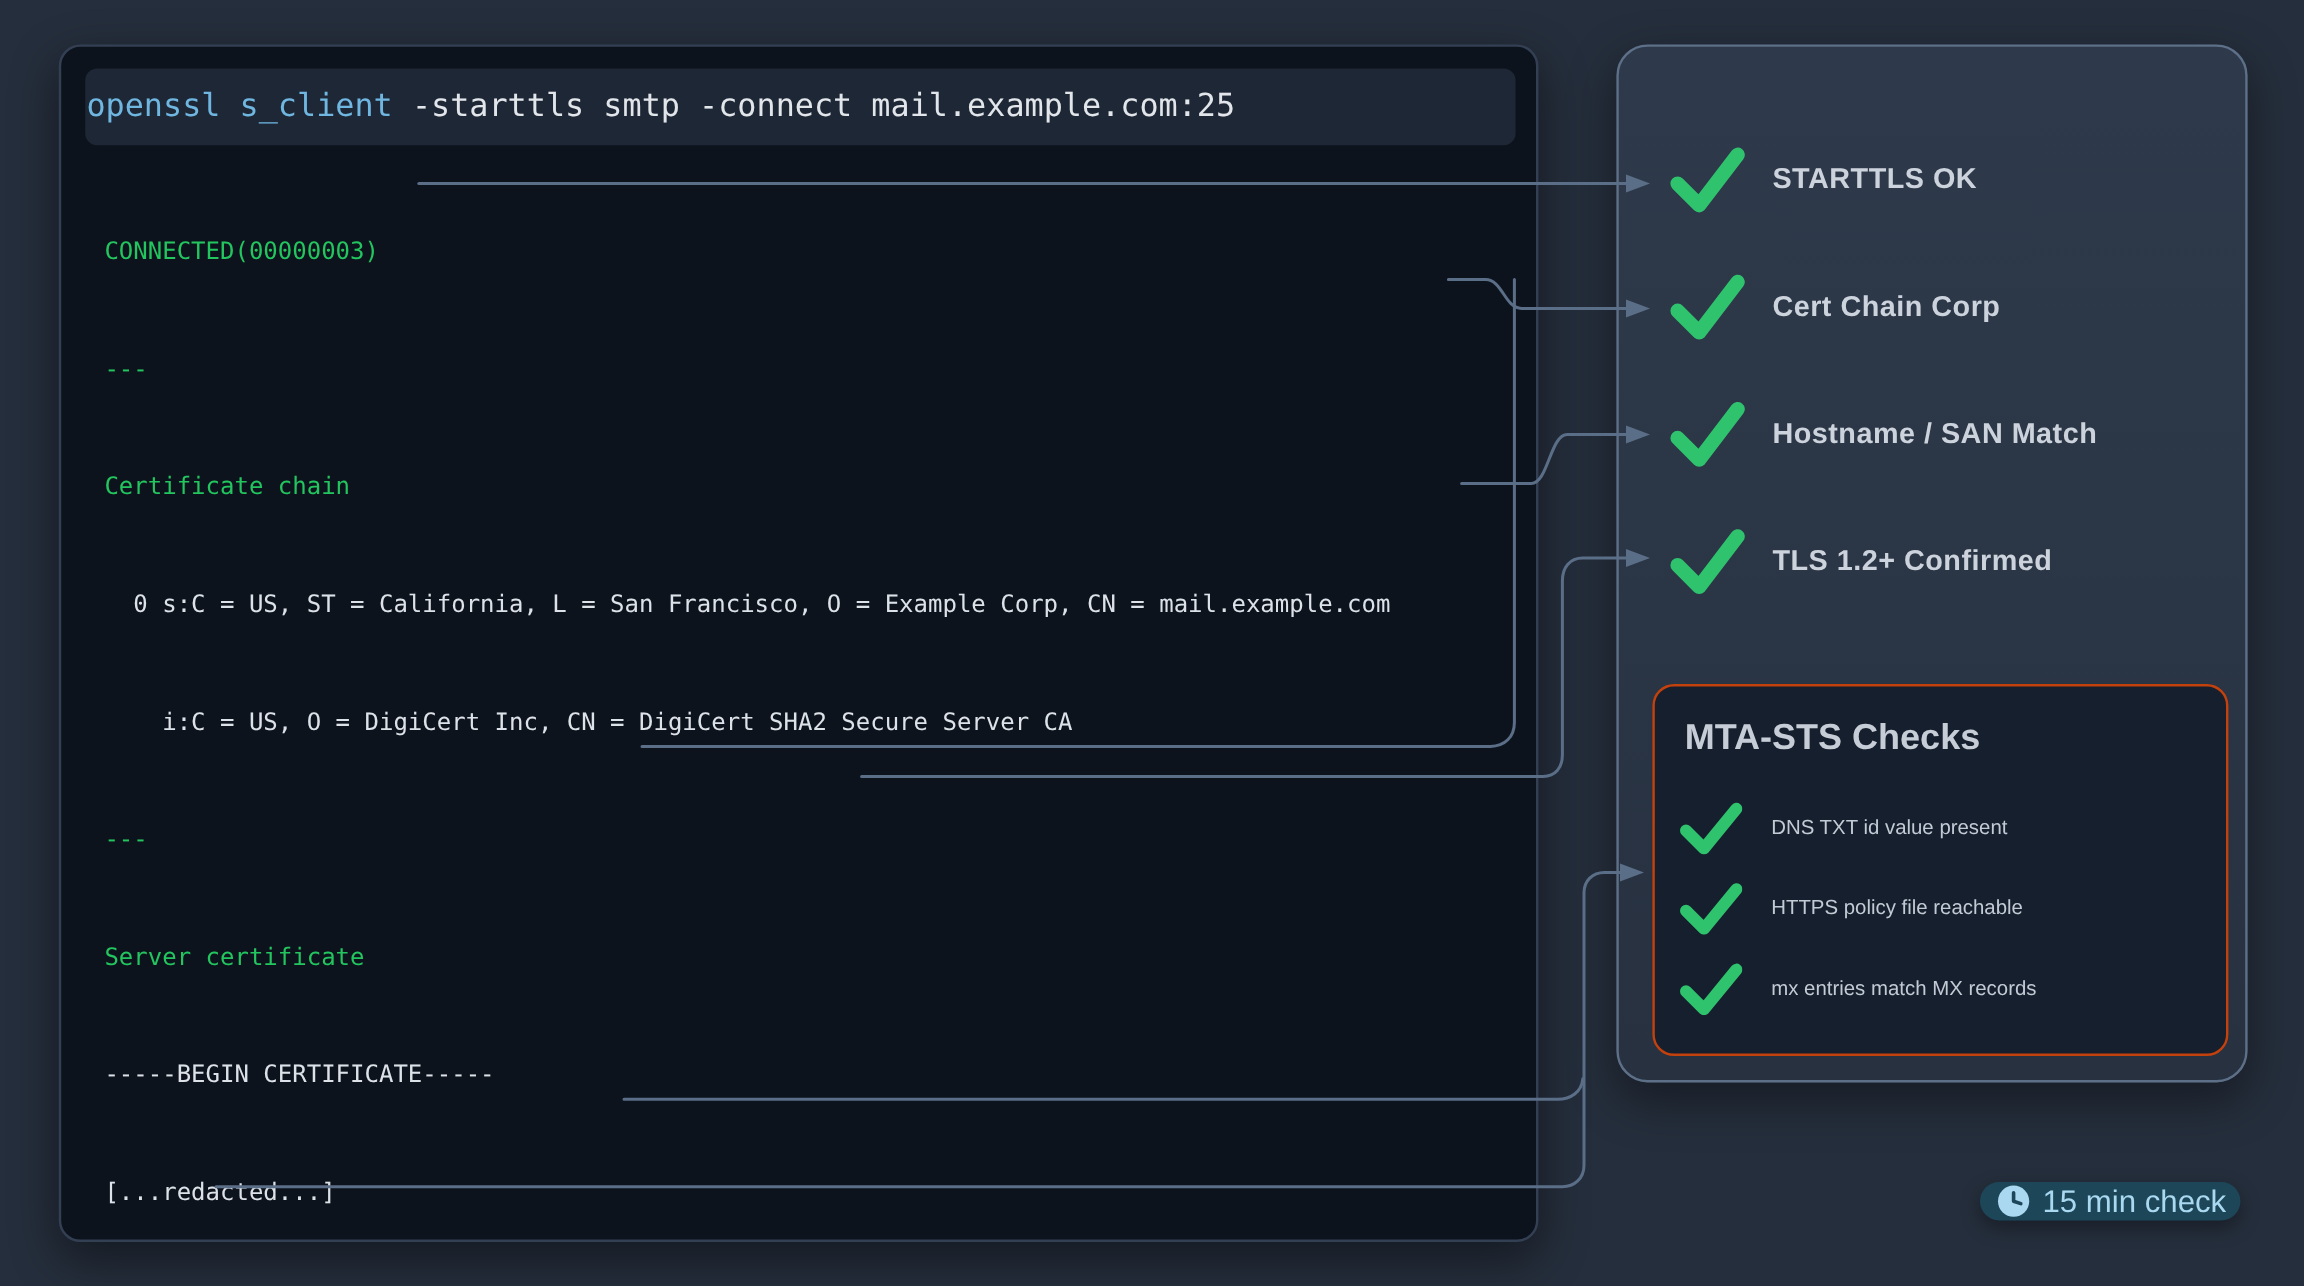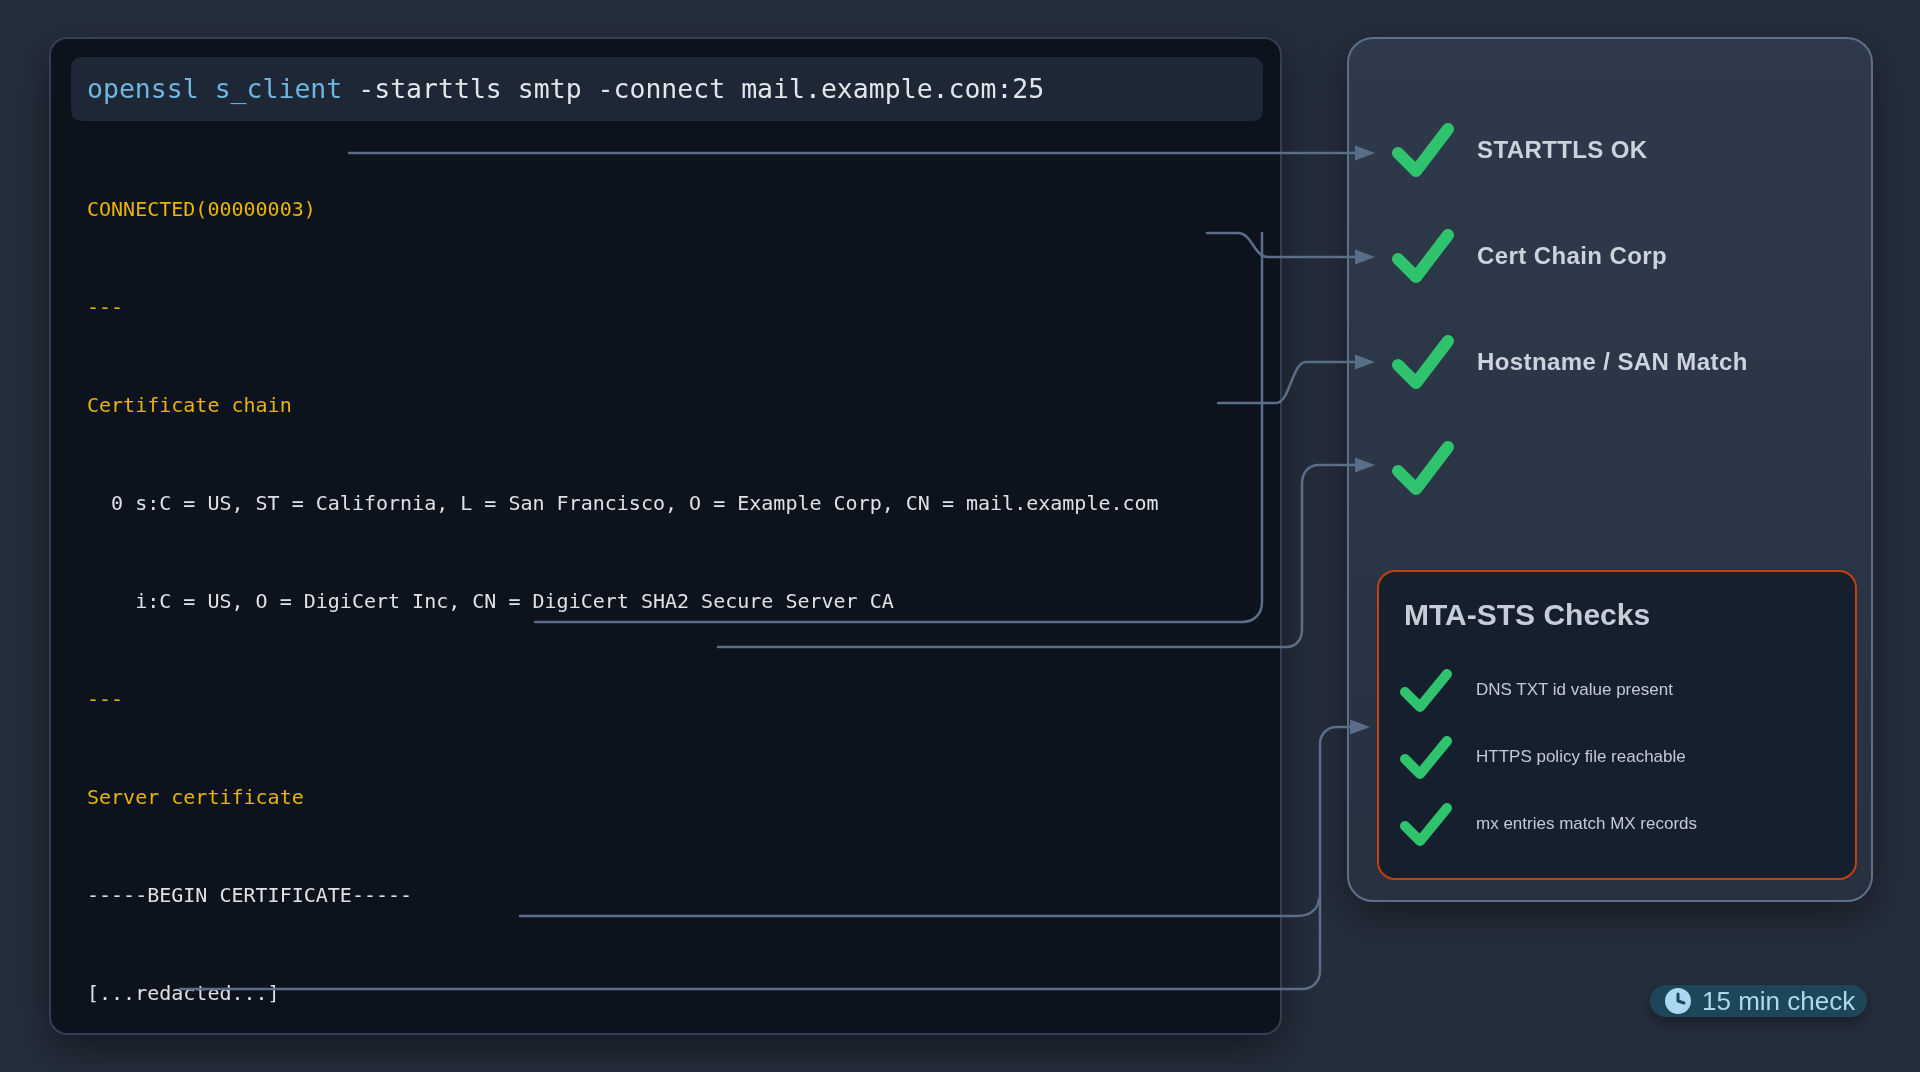--- a/index.html
+++ b/index.html
@@ -6,25 +6,25 @@
   .canvas{position:relative;width:1920px;height:1072px;background:#252e3c;
           font-family:"Liberation Sans",sans-serif;overflow:hidden;}
 
   
   .terminal{position:absolute;left:49px;top:37px;width:1233px;height:998px;
             background:#0d131d;border:2px solid #334054;border-radius:18px;
             box-shadow:0 14px 40px rgba(0,0,0,.45);box-sizing:border-box;}
   .cmdbar{position:absolute;left:20px;top:18px;width:1192px;height:64px;
           background:#1e2735;border-radius:10px;}
   .cmdtext{font-family:"DejaVu Sans Mono",monospace;font-size:26.5px;line-height:64px;
-           padding-left:16px;white-space:pre;color:#e2e6eb;}
+           padding-left:1px;white-space:pre;color:#e2e6eb;}
   .cmd-hl{color:#6fb6e0;}
   .tlines{position:absolute;left:36px;top:109px;font-family:"DejaVu Sans Mono",monospace;
           font-size:20px;line-height:24.5px;white-space:pre;}
-  .t-label{color:#eab308;}
+  .t-label{color:#22c55e;}
   .t-value{color:#dde2e8;margin-top:32px;}
 
   
   .panel{position:absolute;left:1347px;top:37px;width:526px;height:865px;
          background:linear-gradient(180deg,#2e3a4b,#273140);
          border:2px solid #5d7088;border-radius:26px;
          box-shadow:0 14px 40px rgba(0,0,0,.4);box-sizing:border-box;}
   .checks{position:absolute;left:1391px;top:120px;}
   .checkrow{display:flex;align-items:center;gap:22px;height:60px;margin-bottom:46px;}
   .checkrow svg{width:64px;height:56px;flex:0 0 auto;}
@@ -153,20 +153,21 @@
     <svg viewBox="0 0 64 56">
       <polyline points="7,31 25,49 57,7" fill="none" stroke="#2fc36e" stroke-width="12" stroke-linecap="round" stroke-linejoin="round"></polyline>
     </svg>
     <span class="check-label">Hostname / SAN Match</span>
   </div>
 
   <div class="checkrow">
     <svg viewBox="0 0 64 56">
       <polyline points="7,31 25,49 57,7" fill="none" stroke="#2fc36e" stroke-width="12" stroke-linecap="round" stroke-linejoin="round"></polyline>
     </svg>
+    <span class="check-label">TLS 1.2+ Confirmed</span>
   </div>
 </div>
 
   <div class="mta">
     <div class="mta-title">MTA-STS Checks</div>
     <div class="mta-list">
   <div class="mta-row">
     <svg viewBox="0 0 52 44">
       <polyline points="5,24 20,39 47,6" fill="none" stroke="#2fc36e" stroke-width="10" stroke-linecap="round" stroke-linejoin="round"></polyline>
     </svg>

